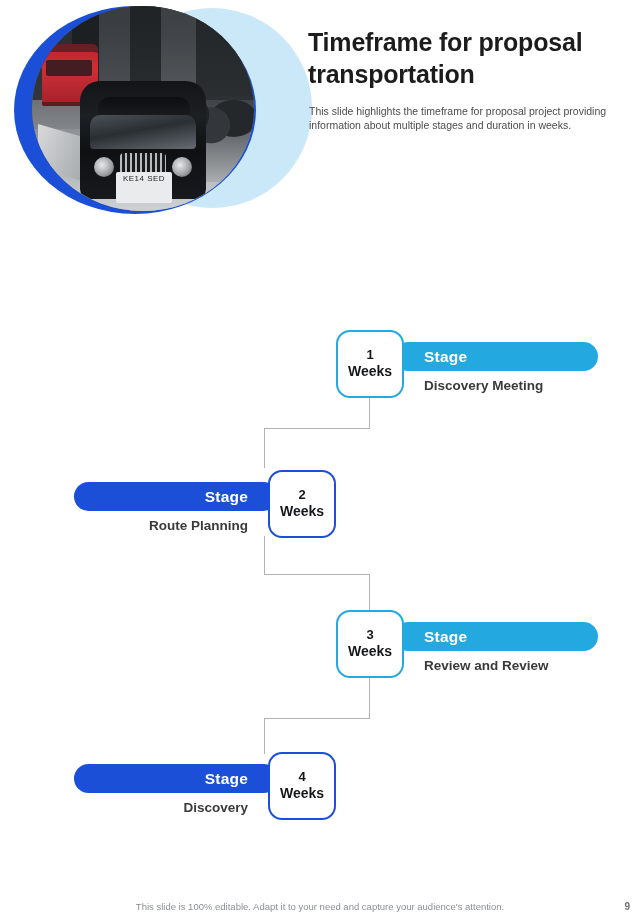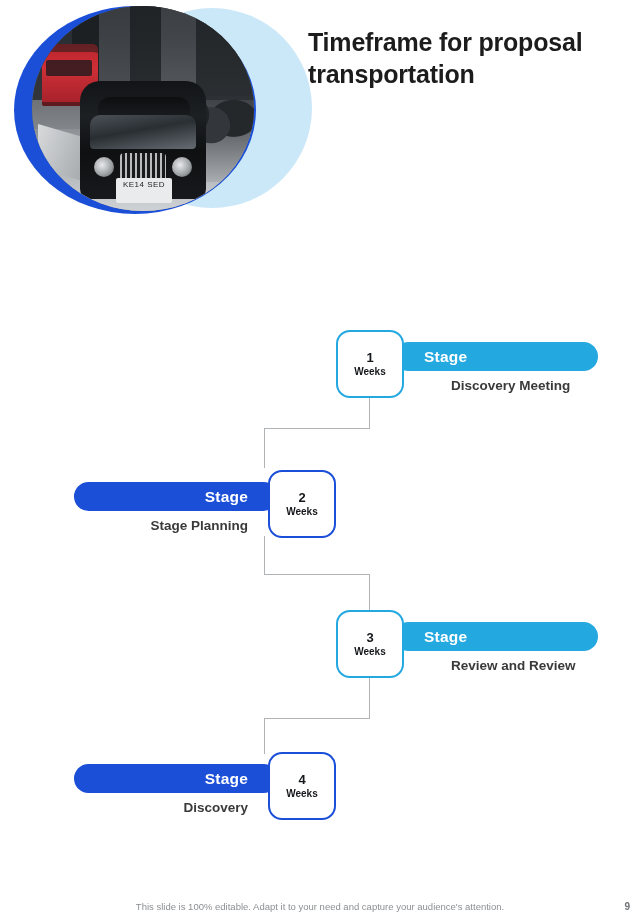--- a/index.html
+++ b/index.html
@@ -91,21 +91,21 @@
     border-radius: 4px;
     opacity: .85;
   }
   .ph-lamp-l, .ph-lamp-r {
     position: absolute; bottom: 34px; width: 20px; height: 20px; border-radius: 50%;
     background: radial-gradient(circle at 40% 40%, #e8eaec, #9a9da0 60%, #44484b);
   }
   .ph-lamp-l { left: 62px; }
   .ph-lamp-r { left: 140px; }
   .ph-plate {
-    position: absolute; left: 84px; bottom: 8px; width: 56px; height: 25px;
+    position: absolute; left: 84px; bottom: 8px; width: 56px; height: 31px;
     background: #e9ebec; border-radius: 2px;
     font-size: 8px; color: #1c1e20; text-align: center; line-height: 13px;
     letter-spacing: .5px; font-family: "Liberation Sans", sans-serif;
   }
 
   .head-title {
     position: absolute; left: 308px; top: 26px; width: 322px;
     font-size: 25px; font-weight: 700; line-height: 1.28;
     color: #1c1c1c; letter-spacing: -0.2px;
   }
@@ -132,21 +132,21 @@
   .stage-row.right { left: 336px; width: 300px; }
   .stage-row.left  { left: 36px;  width: 300px; }
 
   .week-box {
     position: absolute; top: 0; width: 68px; height: 68px;
     background: #ffffff; border-radius: 14px;
     display: flex; flex-direction: column; align-items: center; justify-content: center;
     z-index: 3;
   }
   .week-box .num { font-size: 13px; font-weight: 600; color: #15171a; line-height: 1.15; }
-  .week-box .unit { font-size: 10px; font-weight: 700; color: #15171a; line-height: 1.15; }
+  .week-box .unit { font-size: 14px; font-weight: 700; color: #15171a; line-height: 1.15; }
 
   .stage-row.right .week-box { left: 0; border: 2.5px solid #23a8e0; }
   .stage-row.left  .week-box { right: 0; border: 2.5px solid #1b4fd8; }
 
   .pill {
     position: absolute; top: 12px; height: 29px; border-radius: 15px;
     display: flex; align-items: center; z-index: 1;
   }
   .pill span { font-size: 15.5px; font-weight: 700; color: #ffffff; letter-spacing: .2px; }
   .stage-row.right .pill {
@@ -154,21 +154,20 @@
     justify-content: flex-start; padding-left: 30px;
   }
   .stage-row.left .pill {
     right: 58px; width: 204px; background: #1b4fd8;
     justify-content: flex-end; padding-right: 30px;
   }
 
   .stage-label {
     position: absolute; top: 48px; font-size: 13.5px; font-weight: 700; color: #3a3a3a;
     white-space: nowrap;
-    margin-left: 27px;
   }
   .stage-row.right .stage-label { left: 88px; }
   .stage-row.left  .stage-label { right: 88px; }
 
   
   .footer-note {
     position: absolute; left: 0; top: 901px; width: 640px;
     text-align: center; font-size: 9.5px; color: #8c8f92;
   }
   .page-num {
@@ -197,20 +196,21 @@
       <div class="ph-taxi"></div>
       <div class="ph-taxi-roof"></div>
       <div class="ph-windshield"></div>
       <div class="ph-lamp-l"></div>
       <div class="ph-lamp-r"></div>
       <div class="ph-grille"></div>
       <div class="ph-plate">KE14 SED</div>
     </div>
 
     <div class="head-title">Timeframe for proposal transportation</div>
+    <div class="head-sub">This slide highlights the timeframe for proposal project providing information about multiple stages and duration in weeks.</div>
 
   </div>
 
   <div class="timeline">
 
     <div class="connector" style="left:369px; top:68px; width:1px; height:60px; border-left-width:1px;"></div>
     <div class="connector" style="left:264px; top:128px; width:106px; height:1px; border-top-width:1px;"></div>
     <div class="connector" style="left:264px; top:128px; width:1px; height:40px; border-left-width:1px;"></div>
 
     <div class="connector" style="left:264px; top:236px; width:1px; height:38px; border-left-width:1px;"></div>
@@ -233,21 +233,21 @@
     </div>
 
     <div class="stage-row left" style="top:170px;">
       <div class="pill">
         <span>Stage</span>
       </div>
       <div class="week-box">
         <div class="num">2</div>
         <div class="unit">Weeks</div>
       </div>
-      <div class="stage-label">Stage Planning</div>
+      <div class="stage-label">Route Planning</div>
     </div>
 
     <div class="stage-row right" style="top:310px;">
       <div class="pill">
         <span>Stage</span>
       </div>
       <div class="week-box">
         <div class="num">3</div>
         <div class="unit">Weeks</div>
       </div>

